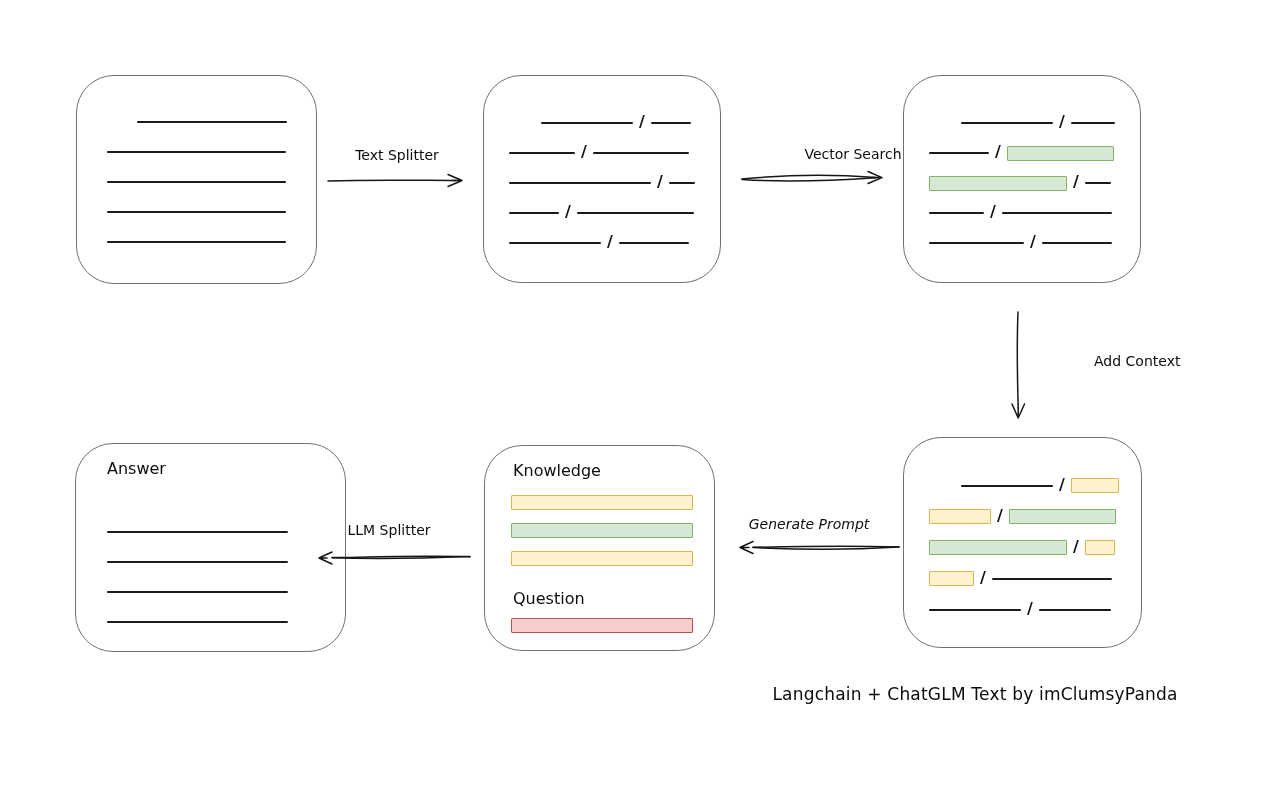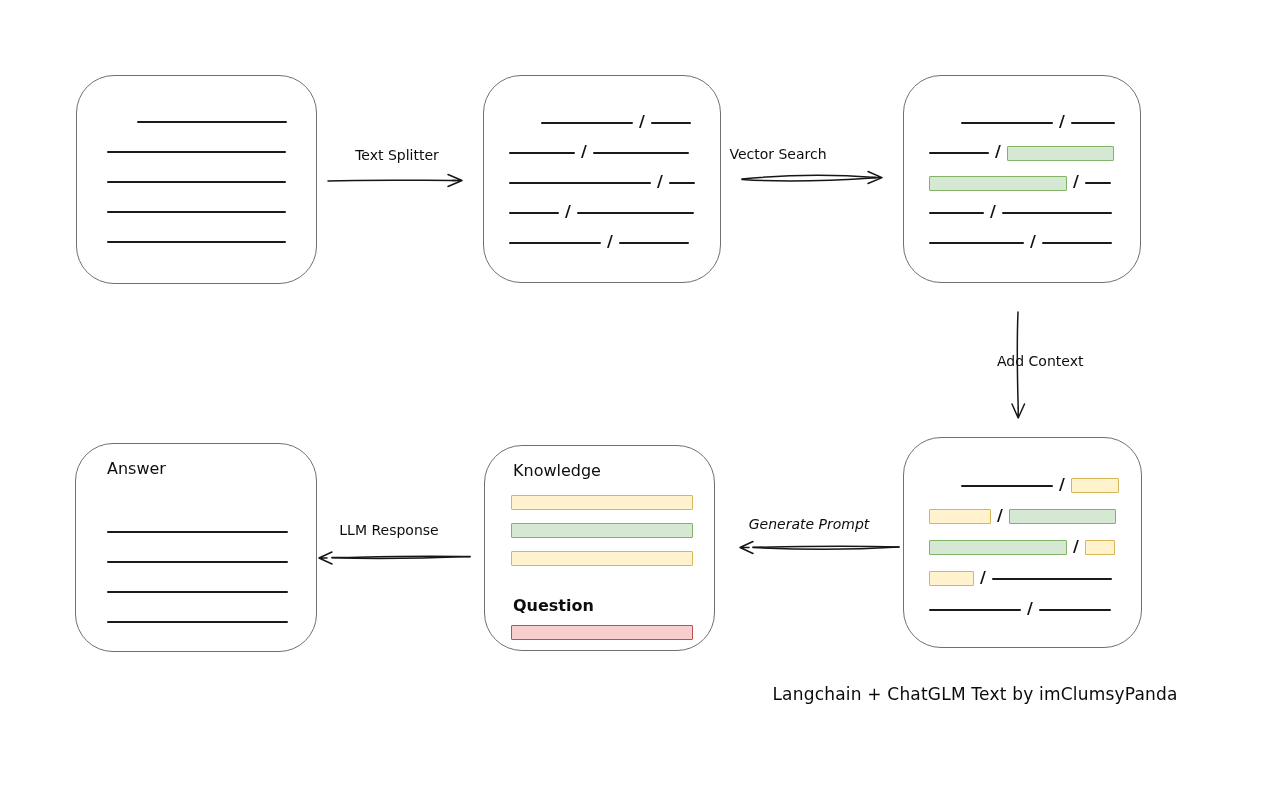--- a/index.html
+++ b/index.html
@@ -9,36 +9,36 @@
   }
   .doc-box{
     position:absolute;background:#ffffff;border:1px solid #707070;border-radius:38px;
     box-sizing:border-box;
   }
   #box-document{left:76px;top:75px;width:241px;height:209px;}
   #box-split{left:483px;top:75px;width:238px;height:208px;}
   #box-vector{left:903px;top:75px;width:238px;height:208px;}
   #box-context{left:903px;top:437px;width:239px;height:211px;}
   #box-prompt{left:484px;top:445px;width:231px;height:206px;}
-  #box-answer{left:75px;top:443px;width:242px;height:209px;}
+  #box-answer{left:75px;top:443px;width:271px;height:209px;}
 
   .doc-rows{padding:32px 28px 0 25px;}
   #box-document .doc-rows{padding-left:30px;padding-top:31px;}
   #box-answer .doc-rows{padding:15px 30px 0 31px;}
   .row{height:30px;display:flex;align-items:center;gap:6px;}
   #box-context .row{height:31px;}
   .seg-line{height:0;border-top:2px solid #1a1a1a;border-radius:2px;flex:0 0 auto;}
   .seg-slash{font-size:16px;font-weight:bold;line-height:1;flex:0 0 auto;transform:translateY(-1px);}
   .seg-chip{height:15px;border:1.5px solid;border-radius:1px;box-sizing:border-box;flex:0 0 auto;}
 
   .node-label{font-size:16px;color:#0d0d0d;}
   #box-answer .node-label{margin:15px 0 24px 31px;}
   #box-prompt{padding:15px 23px 0 26px;box-sizing:border-box;}
   #box-prompt .node-label{margin:0 0 15px 2px;}
-  #box-prompt .node-label.question{margin:30px 0 10px 2px;font-weight:bold;}
+  #box-prompt .node-label.question{margin:23px 0 10px 2px;}
   .prompt-bar{height:15px;border:1.5px solid;border-radius:1px;box-sizing:border-box;margin-bottom:13px;width:182px;}
 
   .arrow-label{
     position:absolute;font-size:14px;color:#0d0d0d;text-align:center;white-space:nowrap;
   }
   .arrow-svg{position:absolute;overflow:visible;}
   .arrow-svg path{fill:none;stroke:#161616;stroke-width:1.5;stroke-linecap:round;stroke-linejoin:round;}
 
   #caption{
     position:absolute;left:695px;top:684px;width:560px;text-align:center;
@@ -190,41 +190,41 @@
         </div>
       </div>
   </div>
 
   <div class="arrow-label" style="left:326px;top:147px;width:142px;">Text Splitter</div>
   <svg class="arrow-svg" style="left:324px;top:167px;" width="146" height="28" viewBox="0 0 146 28">
     <path d="M4 14 C 50 12.5, 100 13.5, 132 13.5"></path>
     <path d="M124 7.5 L138 13.5 L124 19.5 M128 13.5 L138 13.5"></path>
   </svg>
 
-  <div class="arrow-label" style="left:702px;top:146px;width:152px;">Vector Search</div>
+  <div class="arrow-label" style="left:777px;top:146px;width:152px;">Vector Search</div>
   <svg class="arrow-svg" style="left:738px;top:163px;" width="152" height="30" viewBox="0 0 152 30">
     <path d="M4 16 C 55 11, 105 12, 138 14.5"></path>
     <path d="M4 16.5 C 55 20, 105 17, 138 14.8"></path>
     <path d="M130 8.5 L144 14.6 L130 20.5 M134 14.6 L144 14.6"></path>
   </svg>
 
-  <div class="arrow-label" style="left:997px;top:353px;text-align:center;">Add Context</div>
+  <div class="arrow-label" style="left:1094px;top:353px;text-align:center;">Add Context</div>
   <svg class="arrow-svg" style="left:1004px;top:308px;" width="28" height="118" viewBox="0 0 28 118">
     <path d="M14 4 C 12.5 40, 13.5 75, 14.2 100"></path>
     <path d="M8 96 L14.2 110 L20.5 96 M14.2 100 L14.2 110"></path>
   </svg>
 
   <div class="arrow-label" style="left:731px;top:516px;width:156px;font-style:italic;">Generate Prompt</div>
   <svg class="arrow-svg" style="left:733px;top:534px;" width="172" height="28" viewBox="0 0 172 28">
     <path d="M166 13 C 110 16.5, 60 15.5, 20 13.5"></path>
     <path d="M166 13 C 110 11.5, 60 12.5, 20 13.3"></path>
     <path d="M20 7.5 L7 13.5 L20 19.5 M16 13.5 L7 13.5"></path>
   </svg>
 
-  <div class="arrow-label" style="left:316px;top:522px;width:146px;">LLM Response</div>
+  <div class="arrow-label" style="left:316px;top:522px;width:146px;">LLM Splitter</div>
   <svg class="arrow-svg" style="left:312px;top:544px;" width="164" height="28" viewBox="0 0 164 28">
     <path d="M158 12.5 C 100 14.8, 55 14.8, 20 13.8"></path>
     <path d="M158 12.8 C 110 11.5, 60 13, 20 13.6"></path>
     <path d="M20 8 L7 14 L20 20 M15 14 L7 14"></path>
   </svg>
 
   <div id="caption">Langchain + ChatGLM Text by imClumsyPanda</div>
 
 </div>
 

